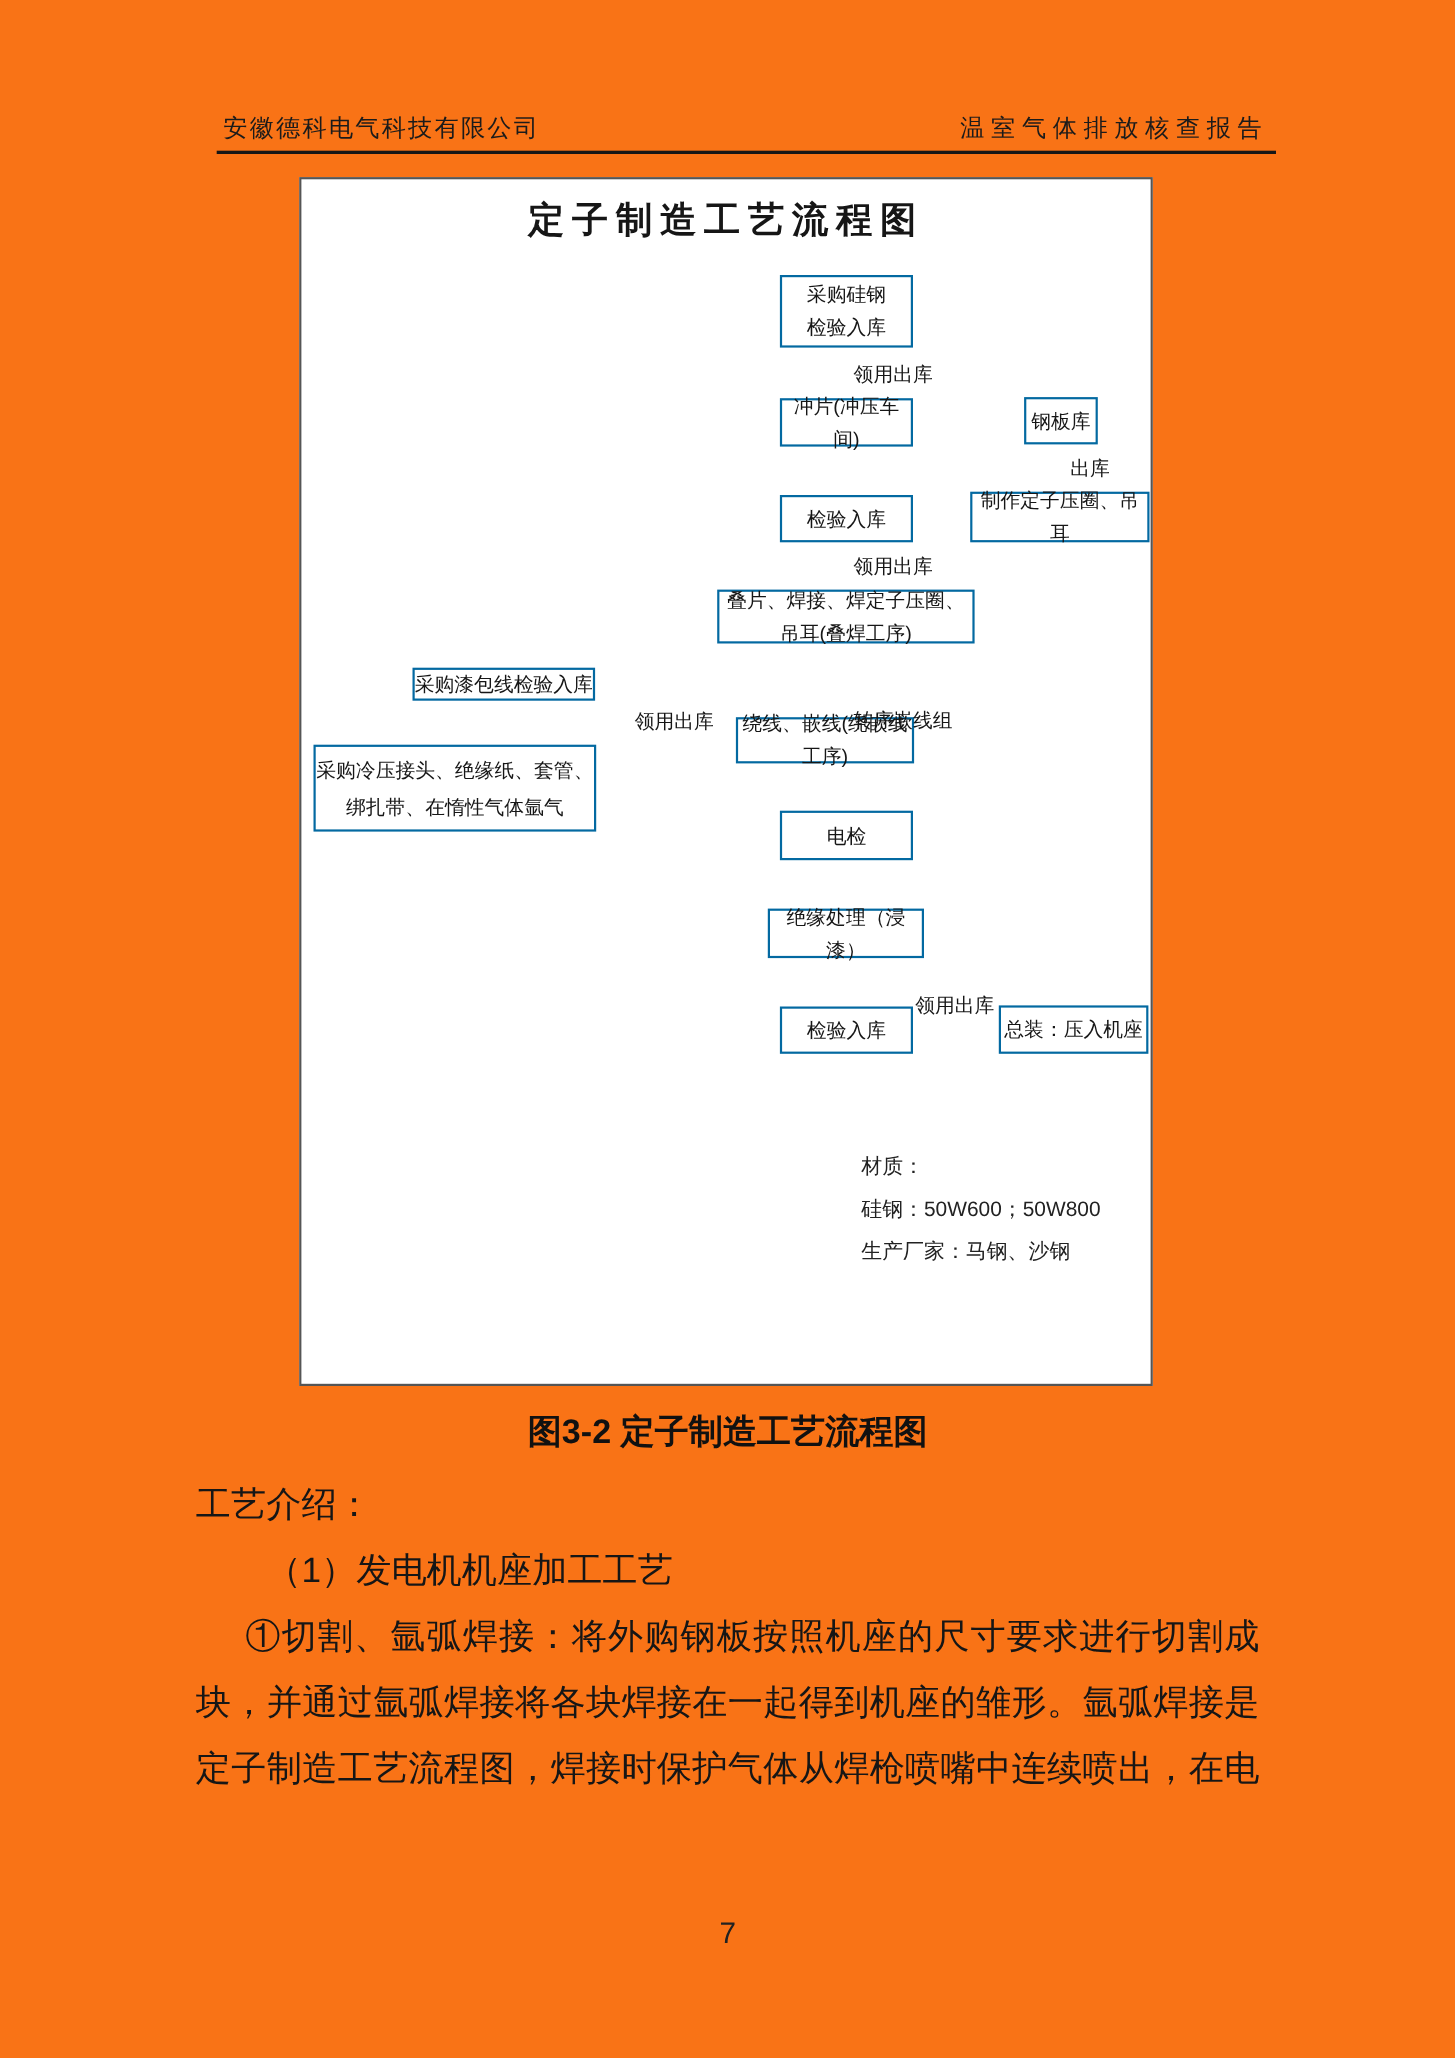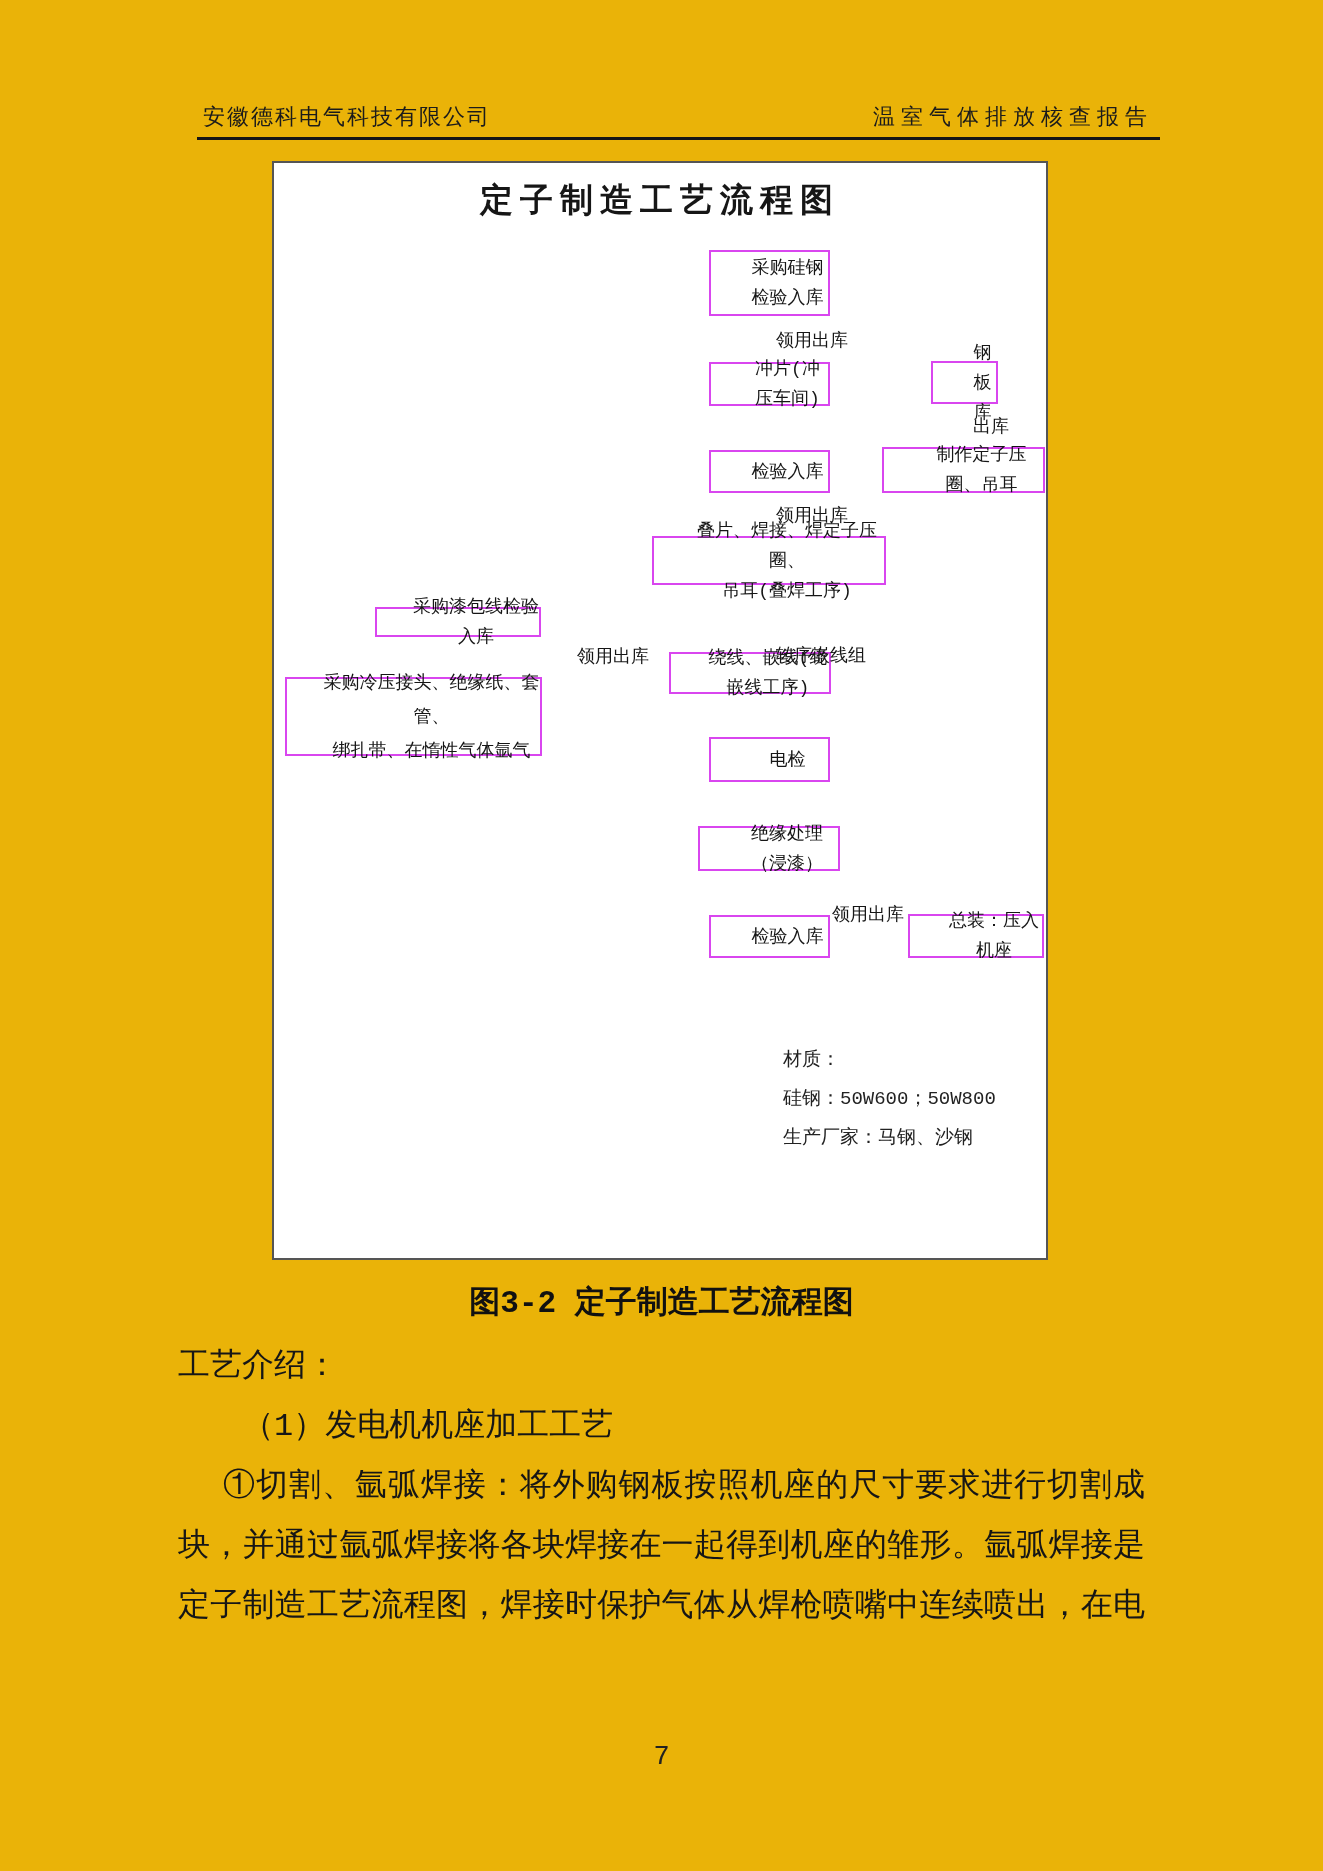--- a/index.html
+++ b/index.html
@@ -1,40 +1,39 @@
 <!DOCTYPE html>
 <html><head>
 <meta charset="utf-8">
 <style>
   html,body{margin:0;padding:0;background:#e8e8e8;}
   .page{
     position:relative;
     width:1323px;height:1871px;
     margin:0 auto;
-    background:#eab308;
-    font-family:Liberation Mono, monospace;
+    background:#f97316;
+    font-family:Liberation Sans, sans-serif;
     color:#1b1b1b;
     overflow:hidden;
   }
   
   .hdr-left{position:absolute;left:203px;top:102px;font-size:22px;letter-spacing:2px;white-space:nowrap;}
   .hdr-right{position:absolute;right:170px;top:102px;font-size:22px;letter-spacing:6px;white-space:nowrap;}
   .hdr-rule{position:absolute;left:197px;top:137px;width:963px;height:3px;background:#161616;}
   
   .frame{position:absolute;left:272px;top:161px;width:776px;height:1099px;border:2px solid #555;box-sizing:border-box;background:#fff;}
   .dg-title{position:absolute;left:272px;top:178px;width:776px;text-align:center;
     font-size:33px;font-weight:bold;letter-spacing:7px;color:#161616;}
   svg.connectors{position:absolute;left:0;top:0;pointer-events:none;}
   .node{
     position:absolute;box-sizing:border-box;
-    border:2px solid #d946ef;background:#fff;
+    border:2px solid #0369a1;background:#fff;
     display:flex;align-items:center;justify-content:center;
     text-align:center;font-size:18px;line-height:30px;color:#161616;
     white-space:pre-line;
-    padding-left:36px;
   }
   .elabel{position:absolute;font-size:18px;color:#161616;white-space:nowrap;}
   .notes{position:absolute;left:783px;top:1041px;font-size:19px;line-height:39px;color:#222;}
   
   .caption{position:absolute;left:0;top:1281px;width:1323px;text-align:center;
     font-size:31px;font-weight:bold;color:#111;}
   .bodytext{position:absolute;left:178px;top:1337px;width:967px;font-size:32px;color:#161616;}
   .bline{height:60px;line-height:60px;white-space:nowrap;}
   .bline.just{white-space:normal;text-align:justify;text-align-last:justify;height:60px;overflow:hidden;}
   .ind1{padding-left:45px;}

